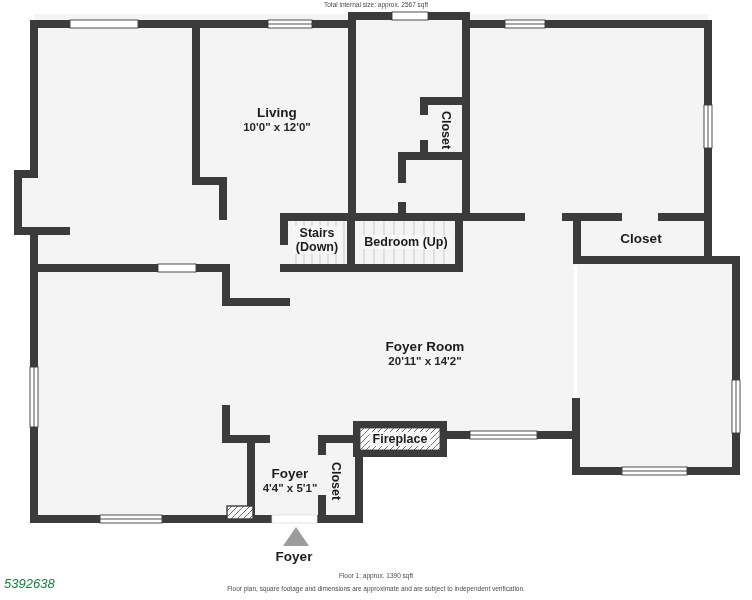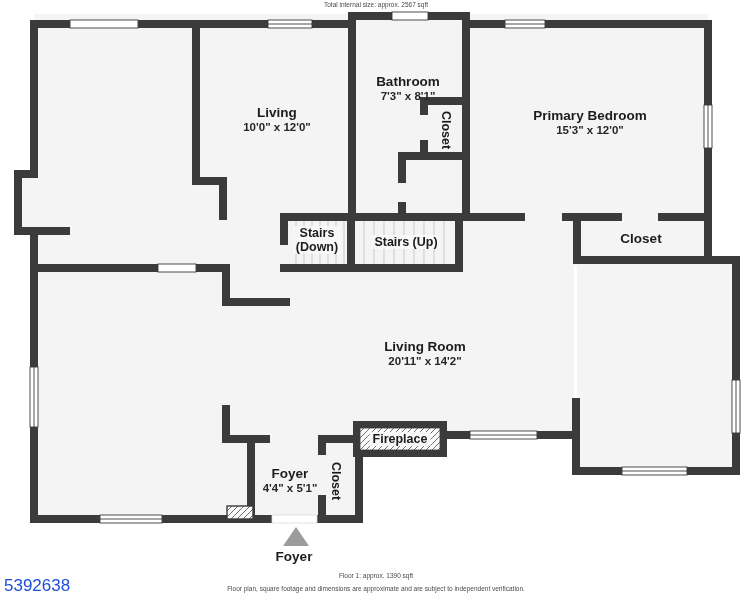--- a/index.html
+++ b/index.html
@@ -23,21 +23,21 @@
   .lbl{
     position:absolute;transform:translate(-50%,-50%);
     text-align:center;color:var(--ink);white-space:nowrap;line-height:1.12;
   }
   .lbl.vert{transform:translate(-50%,-50%) rotate(90deg);}
   .nm{font-size:13.5px;font-weight:700;display:block;}
   .dm{font-size:11.5px;font-weight:600;display:block;margin-top:1px;color:#262626;}
   .sm{font-size:12.5px;font-weight:700;display:block;}
   .plate{background:rgba(247,247,247,.93);padding:0 3px;}
   .tiny{position:absolute;left:0;width:100%;text-align:center;font-size:6.5px;color:#4a4a4a;}
-  .pid{position:absolute;left:4px;top:576px;font-size:17px;font-weight:400;color:#1d4ed8;}
+  .pid{position:absolute;left:4px;top:576px;font-size:13px;font-weight:400;color:#15803d;font-style:italic;}
 </style>
 </head>
 <body>
 
 <div class="canvas">
 
   <div class="tiny" style="top:1px">Total internal size: approx. 2567 sqft</div>
 
   <svg class="plan-svg" width="752" height="600" viewBox="0 0 752 600">
     <defs>
@@ -180,43 +180,35 @@
     <g>
       <rect x="272" y="515" width="45" height="8" fill="#ffffff" stroke="#d9d9d9" stroke-width="0.8"></rect>
     </g>
     <polygon points="296,527 283,546 309,546" fill="var(--arrow)"></polygon>
   </svg>
 
   <div class="lbl" style="left:277px;top:119px">
     <span class="nm">Living</span>
     <span class="dm">10'0" x 12'0"</span>
   </div>
-  <div class="lbl" style="left:408px;top:88px">
-    <span class="nm">Bathroom</span>
-    <span class="dm">7'3" x 8'1"</span>
-  </div>
   <div class="lbl vert" style="left:446px;top:130px">
     <span class="sm">Closet</span>
-  </div>
-  <div class="lbl" style="left:590px;top:122px">
-    <span class="nm">Primary Bedroom</span>
-    <span class="dm">15'3" x 12'0"</span>
   </div>
   <div class="lbl" style="left:317px;top:240px">
     <span class="sm plate">Stairs</span>
     <span class="sm plate">(Down)</span>
   </div>
   <div class="lbl" style="left:406px;top:242px">
-    <span class="sm plate">Stairs (Up)</span>
+    <span class="sm plate">Bedroom (Up)</span>
   </div>
   <div class="lbl" style="left:641px;top:239px">
     <span class="nm">Closet</span>
   </div>
   <div class="lbl" style="left:425px;top:353px">
-    <span class="nm">Living Room</span>
+    <span class="nm">Foyer Room</span>
     <span class="dm">20'11" x 14'2"</span>
   </div>
   <div class="lbl" style="left:290px;top:480px">
     <span class="nm">Foyer</span>
     <span class="dm">4'4" x 5'1"</span>
   </div>
   <div class="lbl vert" style="left:336px;top:481px">
     <span class="sm">Closet</span>
   </div>
   <div class="lbl" style="left:400px;top:439px">

